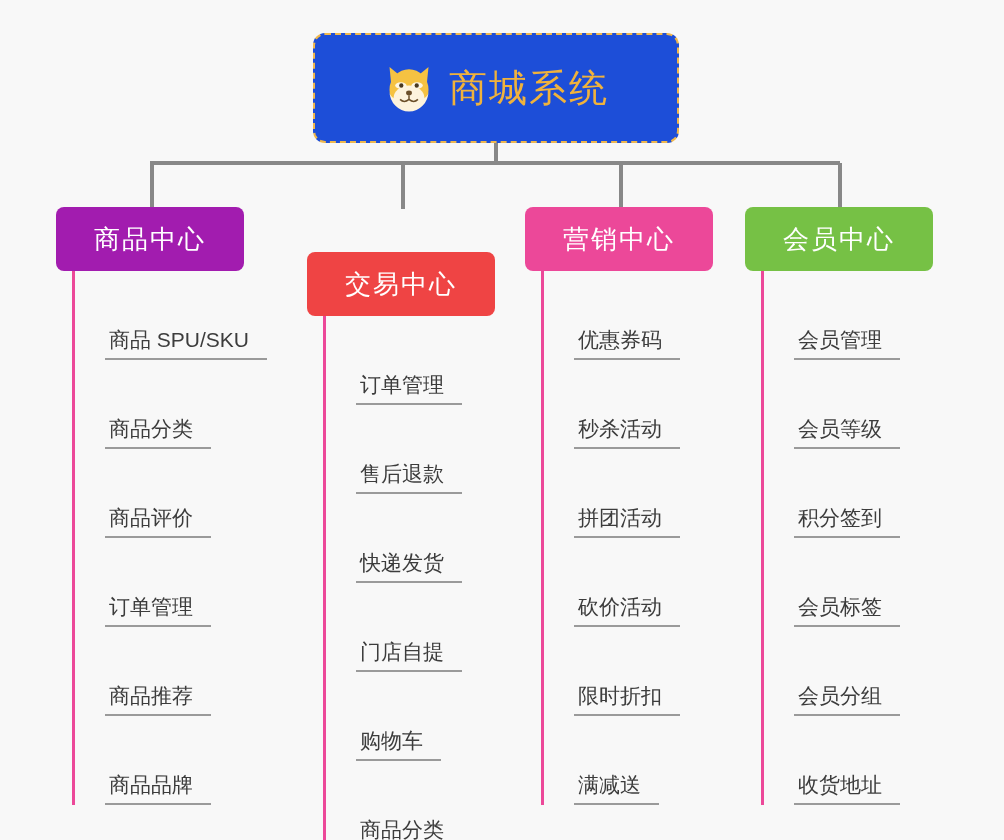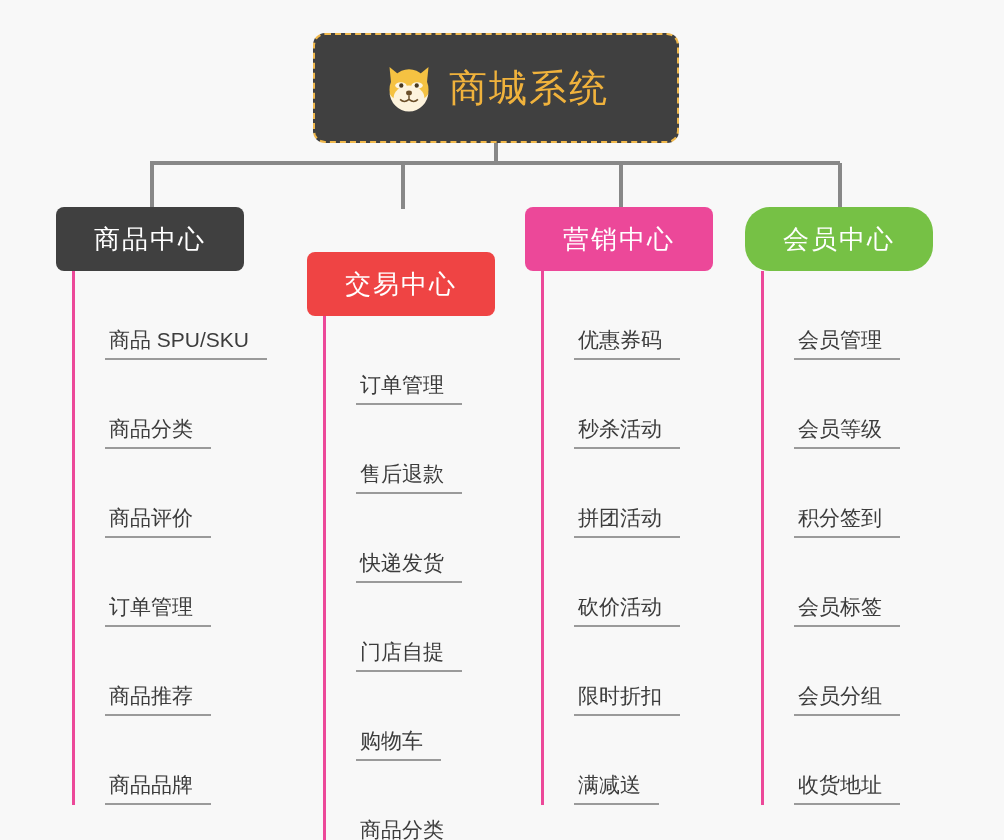--- a/index.html
+++ b/index.html
@@ -9,21 +9,21 @@
     font-family: "Liberation Sans", "DejaVu Sans", sans-serif;
     overflow: hidden;
   }
   #stage { position: relative; width: 1004px; height: 840px; }
 
   
   .root-box {
     position: absolute;
     left: 313px; top: 33px;
     width: 366px; height: 110px;
-    background: #404040;
+    background: #1d4ed8;
     border: 2px dashed #f0b84c;
     border-radius: 12px;
     display: flex;
     align-items: center;
     justify-content: center;
     gap: 14px;
   }
   .root-title {
     font-size: 38px;
     color: #f0b23c;
@@ -52,24 +52,24 @@
   .cat-box {
     height: 64px;
     border-radius: 8px;
     display: flex;
     align-items: center;
     justify-content: center;
     color: #ffffff;
     font-size: 26px;
     letter-spacing: 2px;
   }
-  .col.c1 .cat-box { width: 188px; background: #404040; }
+  .col.c1 .cat-box { width: 188px; background: #a21caf; }
   .col.c2 .cat-box { width: 188px; background: #ef4444; margin-top: 45px; }
   .col.c3 .cat-box { width: 188px; background: #ec4899; }
-  .col.c4 .cat-box { width: 188px; background: #76c145; border-radius: 25px; }
+  .col.c4 .cat-box { width: 188px; background: #76c145; }
 
   
   .leaf-list {
     position: relative;
     margin-left: 16px;
     border-left: 3px solid #ec4899;
     padding-top: 0px;
   }
   .leaf {
     position: relative;

